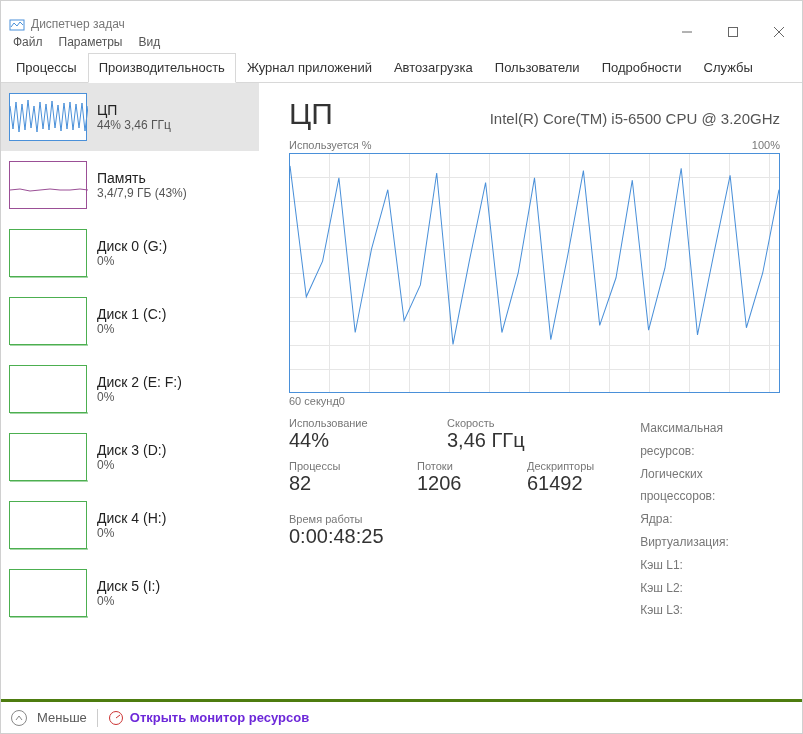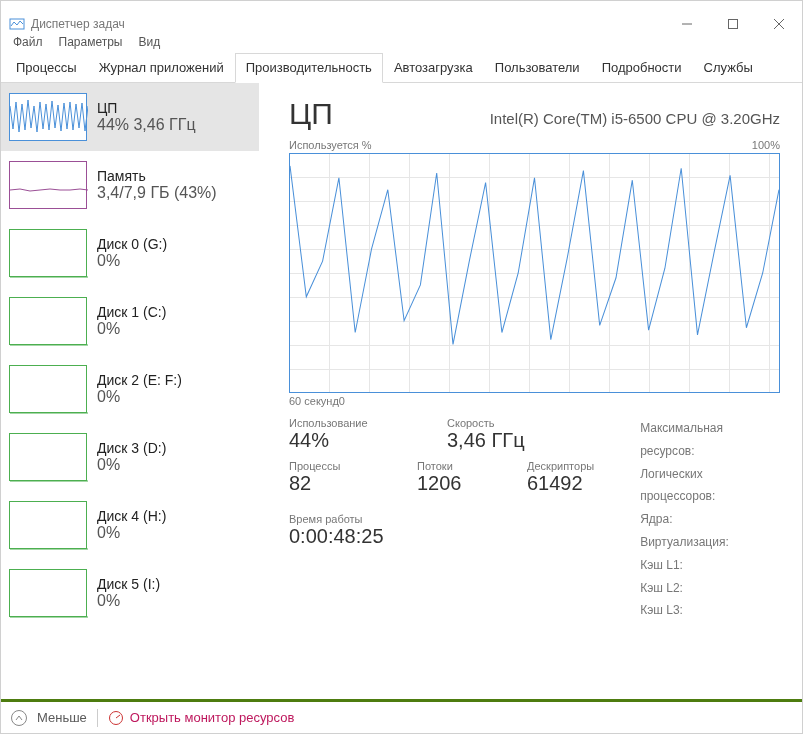--- a/index.html
+++ b/index.html
@@ -12,21 +12,20 @@
     height: 734px;
     overflow: hidden;
     border: 1px solid #d0d0d0;
     display: flex;
     flex-direction: column;
   }
   
   .titlebar {
     height: 30px;
     display: flex;
-    align-items: center;
     padding: 16px 0 0 8px;
     color: #777;
   }
   .titlebar .appicon { width: 16px; height: 16px; margin-right: 6px; display:inline-flex; }
   .titlebar .title { flex: 1; font-size: 12px; }
   .winbtn { width: 46px; height: 30px; display:flex; align-items:center; justify-content:center; color:#666; }
   
   .menubar { height: 22px; display:flex; gap:4px; padding: 0 6px; align-items:center; color:#555; font-size:12px; }
   .menubar span { padding: 2px 6px; }
   
@@ -39,21 +38,21 @@
   .sidebar::-webkit-scrollbar{width:17px;}
   .sidebar::-webkit-scrollbar-track{background:#f0f0f0;}
   .sidebar::-webkit-scrollbar-thumb{background:#c2c2c2;}
   .side-item { display:flex; align-items:center; gap:10px; padding:10px 8px; cursor:default; }
   .side-item.selected { background:#e5e5e5; }
   .thumb { width:78px; height:48px; border:1px solid; background:#fff; position:relative; flex:0 0 auto; }
   .thumb-cpu { border-color:#4a90d9; }
   .thumb-mem { border-color:#9b4f96; }
   .thumb-disk { border-color:#4caf50; }
   .side-text .t1 { font-size:14px; color:#222; }
-  .side-text .t2 { font-size:16px; color:#555; }
+  .side-text .t2 { font-size:12px; color:#555; }
   
   .main { flex:1; padding:14px 22px 8px 30px; display:flex; flex-direction:column; overflow:hidden; }
   .hdr { display:flex; align-items:baseline; justify-content:space-between; margin-bottom:8px; }
   .hdr h1 { font-size:30px; font-weight:400; color:#333; }
   .hdr .modelname { font-size:15px; color:#555; }
   .graph-labels { display:flex; justify-content:space-between; font-size:11px; color:#777; margin-bottom:2px; }
   .graph { height:240px; border:1px solid #4a90d9; background:
     repeating-linear-gradient(to right, transparent 0, transparent 39px, #e6e6e6 39px, #e6e6e6 40px),
     repeating-linear-gradient(to bottom, transparent 0, transparent 23px, #e6e6e6 23px, #e6e6e6 24px),
     #fff;
@@ -64,21 +63,21 @@
   .stats { display:flex; gap:28px; }
   .statcol { display:flex; flex-direction:column; gap:8px; }
   .statrow { display:flex; gap:28px; }
   .stat .lbl { font-size:11px; color:#777; }
   .stat .val { font-size:20px; color:#333; }
   .rightcol { font-size:12px; color:#777; line-height:1.9; padding-left:18px; }
   .uptime { margin-top:10px; }
   
   .footer { height:34px; border-top:3px solid #4d7c0f; display:flex; align-items:center; gap:10px; padding:0 10px; font-size:13px; }
   .footer .link { color:#5a5a5a; display:flex; align-items:center; gap:6px; }
-  .footer .link.blue { color:#be185d; }
+  .footer .link.blue { color:#6d28d9;font-weight:bold; }
   .footer .sep { width:1px; height:18px; background:#ccc; }
   .circle-icon { width:16px; height:16px; border:1px solid #888; border-radius:50%; display:inline-flex; align-items:center; justify-content:center; font-size:10px; color:#888; }
 </style>
 </head>
 <body>
 
 <div class="titlebar">
   <span class="appicon">
     <svg viewBox="0 0 16 16">
         <rect x="1" y="3" width="14" height="10" fill="none" stroke="#4a90d9"></rect>
@@ -105,22 +104,22 @@
 </div>
 
 <div class="menubar">
   <span>Файл</span>
   <span>Параметры</span>
   <span>Вид</span>
 </div>
 
 <div class="tabs">
   <div class="tab">Процессы</div>
+  <div class="tab active">Производительность</div>
   <div class="tab">Журнал приложений</div>
-  <div class="tab active">Производительность</div>
   <div class="tab">Автозагрузка</div>
   <div class="tab">Пользователи</div>
   <div class="tab">Подробности</div>
   <div class="tab">Службы</div>
 </div>
 
 <div class="body">
 
   <div class="sidebar" id="sidebar">
       <div class="side-item selected">

